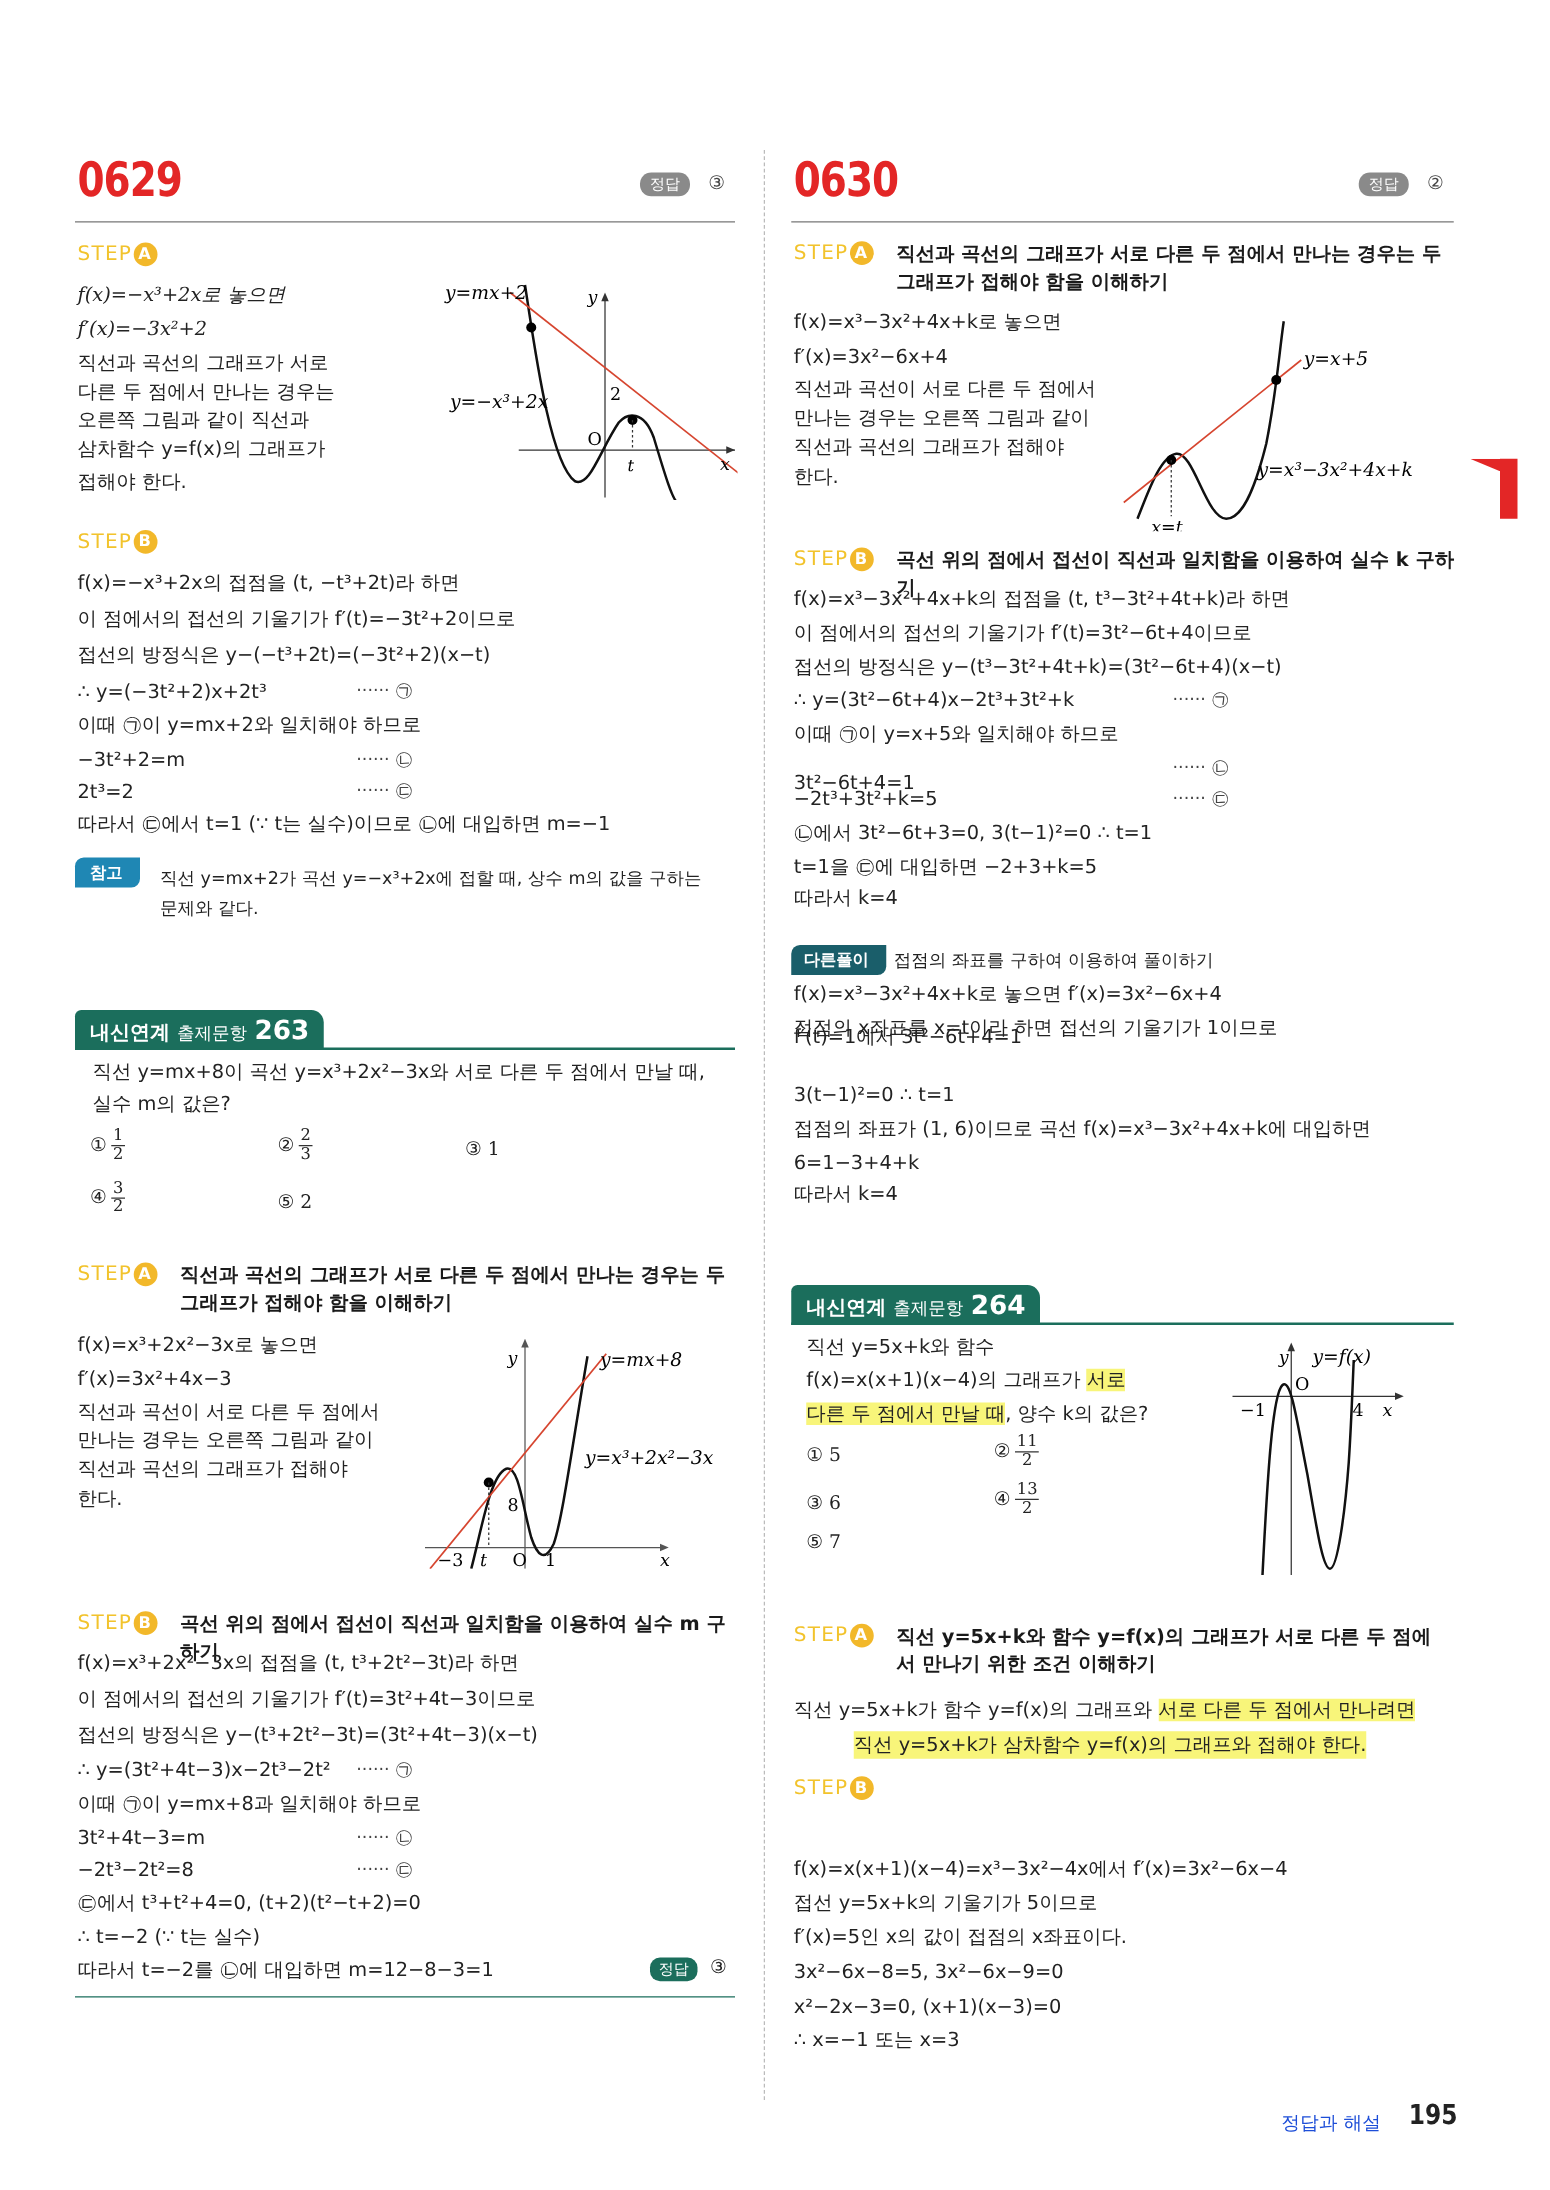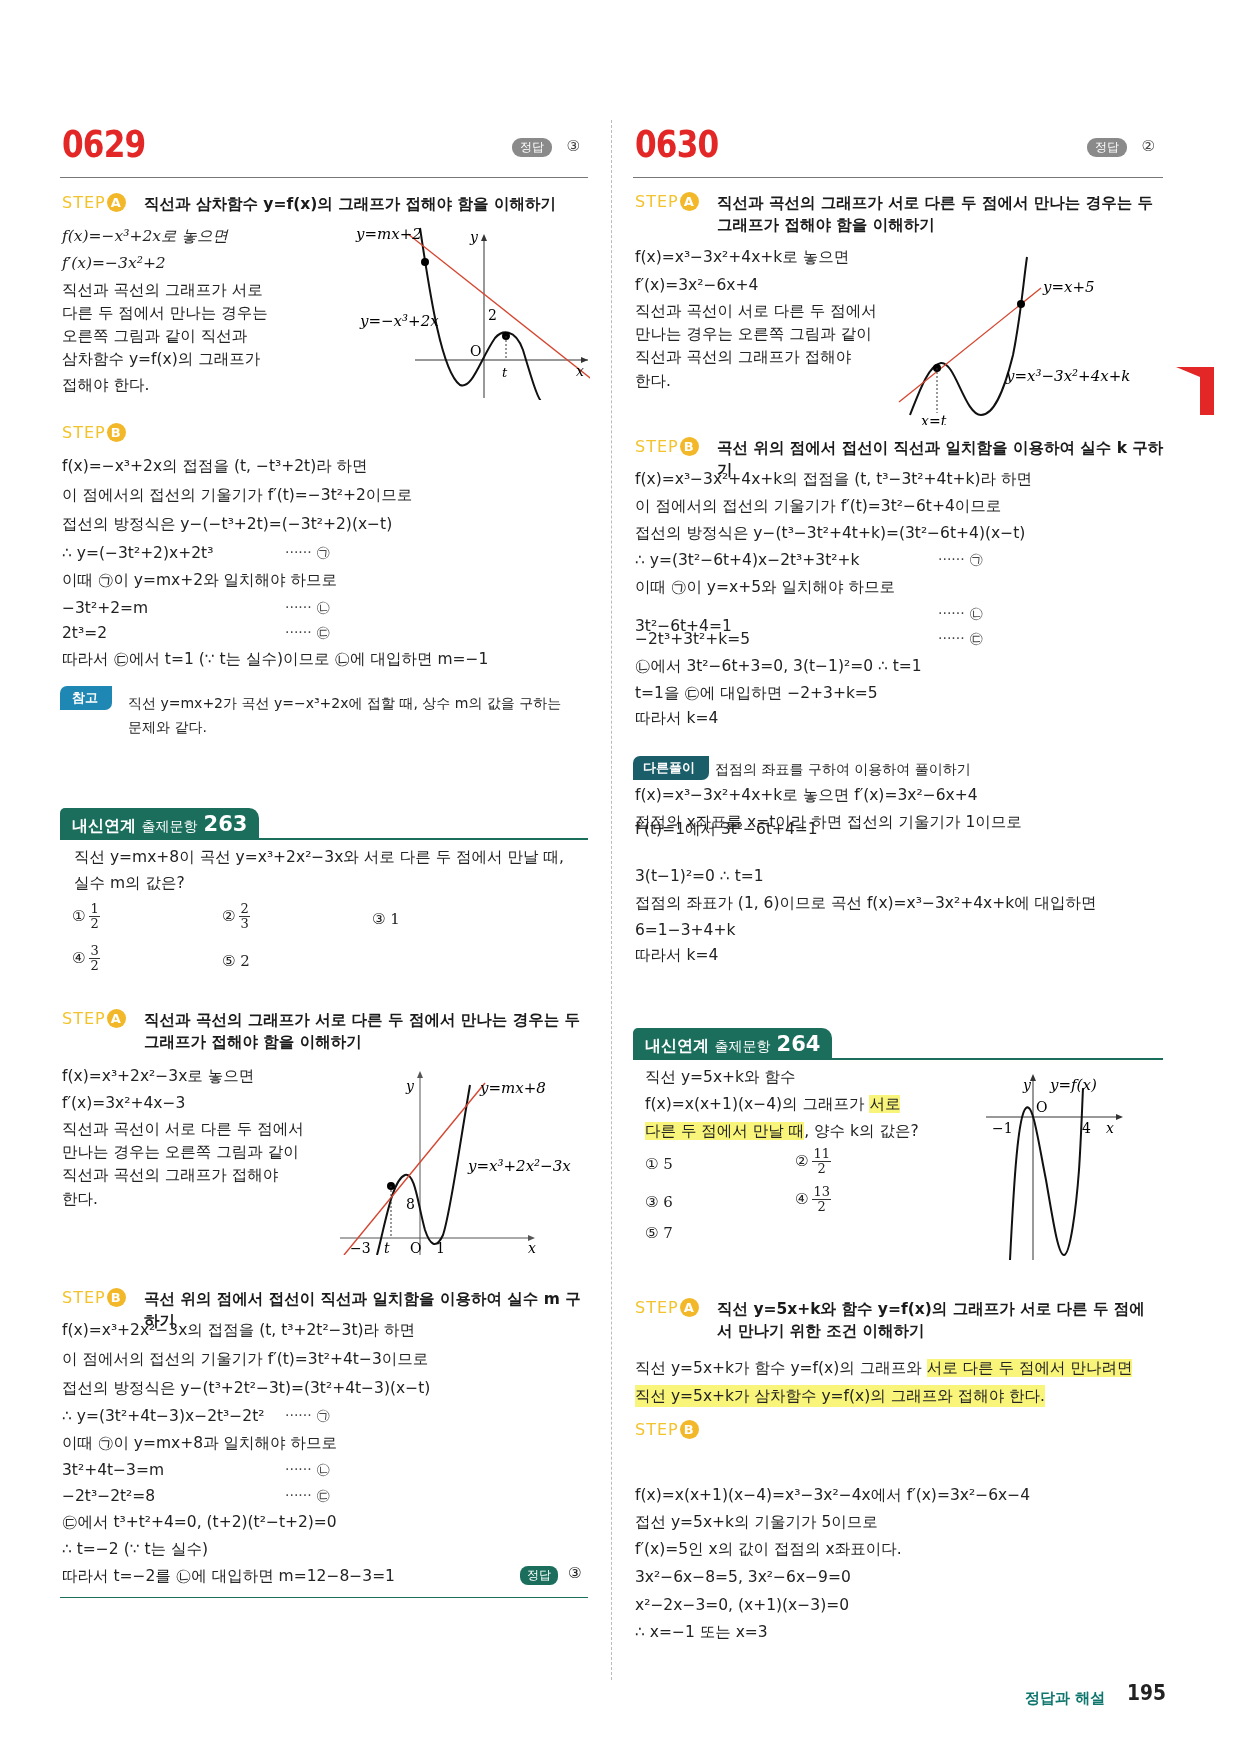--- a/index.html
+++ b/index.html
@@ -25,39 +25,38 @@
   .alt-tag { position: absolute; background: #1a5e6a; color: #fff; font-weight: bold; font-size: 13px; padding: 3px 14px 3px 10px; border-radius: 7px 0 7px 0; }
   .related { position: absolute; left: 0; width: 100%; height: 32px; border-bottom: 2px solid #1b6e5c; }
   .related-box { position: absolute; left: 0; top: 0; height: 32px; background: #1b6e5c; color: #fff; border-radius: 5px 10px 0 0; padding: 0 12px; font-weight: bold; font-size: 16px; line-height: 32px; white-space: nowrap; }
   .related-box .sub { font-weight: normal; font-size: 14px; margin-top: 20px; }
   .related-box .num { font-size: 21px; margin-left: 6px; }
   .choice { position: absolute; white-space: nowrap; font-size: 15px; }
   .frac { display: inline-block; vertical-align: middle; text-align: center; font-family: "DejaVu Serif", serif; font-size: 13px; line-height: 14px; margin-left: 4px; }
   .frac span { display: block; }
   .frac .top { border-bottom: 1px solid #333; padding: 0 1px; }
   svg text { font-family: "DejaVu Serif", "Liberation Serif", serif; font-style: italic; }
-  .footer-label { position: absolute; left: 1025px; top: 1689px; font-size: 15px; color: #0f766e; font-weight: bold; }
+  .footer-label { position: absolute; left: 1025px; top: 1689px; font-size: 15px; color: #1d4ed8; }
   .footer-page { position: absolute; left: 1127px; top: 1680px; font-size: 22px; font-weight: bold; color: #222; transform: scaleX(0.85); transform-origin: left; }
   .side-tab { position: absolute; left: 1200px; top: 367px; width: 14px; height: 48px; background: #e32626; }
   .side-tab:before { content: ""; position: absolute; left: -24px; top: 0; width: 24px; height: 10px; background: #e32626; clip-path: polygon(0 0, 100% 0, 100% 100%); }
 </style>
 </head>
 <body>
 
 <div class="col col-left">
 
   <div class="prob-head" style="top:118px;">
     <div class="prob-num">0629</div>
     <div class="ans-badge">정답</div>
     <div class="ans-val">③</div>
   </div>
 
   <div class="step" style="top:193px;height:24px;">
     <span class="step-tag"><span>STEP</span><span class="step-circ">A</span></span>
-    <span class="step-title">직선과 삼차함수 y=f(x)의 그래프가 접해야 함을 이해하기</span>
   </div>
   <div class="line math" style="top:225px;">f(x)=−x³+2x로 놓으면</div>
   <div class="line math" style="top:252px;">f′(x)=−3x²+2</div>
   <div class="line" style="top:279px;">직선과 곡선의 그래프가 서로</div>
   <div class="line" style="top:302px;">다른 두 점에서 만나는 경우는</div>
   <div class="line" style="top:325px;">오른쪽 그림과 같이 직선과</div>
   <div class="line" style="top:348px;">삼차함수 y=f(x)의 그래프가</div>
   <div class="line" style="top:374px;">접해야 한다.</div>
 
   <svg style="position:absolute;left:260px;top:220px;" width="270" height="180">
@@ -252,21 +251,21 @@
     <text x="14" y="73" font-size="14" style="font-style:normal">−1</text>
     <text x="104" y="73" font-size="14" style="font-style:normal">4</text>
     <text x="128" y="73" font-size="14">x</text>
   </svg>
 
   <div class="step" style="top:1298px;height:46px;">
     <span class="step-tag"><span>STEP</span><span class="step-circ">A</span></span>
     <span class="step-title"><span>직선 y=5x+k와 함수 y=f(x)의 그래프가 서로 다른 두 점에</span><br><span>서 만나기 위한 조건 이해하기</span></span>
   </div>
   <div class="line" style="top:1357px;"><span>직선 y=5x+k가 함수 y=f(x)의 그래프와 </span><span class="hl">서로 다른 두 점에서 만나려면</span></div>
-  <div class="line hl" style="top:1385px;">직선 y=5x+k가 삼차함수 y=f(x)의 그래프와 접해야 한다.</div>
+  <div class="line hl" style="top:1385px;margin-left:48px;">직선 y=5x+k가 삼차함수 y=f(x)의 그래프와 접해야 한다.</div>
 
   <div class="step" style="top:1420px;height:46px;">
     <span class="step-tag"><span>STEP</span><span class="step-circ">B</span></span>
   </div>
   <div class="line" style="top:1484px;">f(x)=x(x+1)(x−4)=x³−3x²−4x에서 f′(x)=3x²−6x−4</div>
   <div class="line" style="top:1511px;">접선 y=5x+k의 기울기가 5이므로</div>
   <div class="line" style="top:1538px;">f′(x)=5인 x의 값이 접점의 x좌표이다.</div>
   <div class="line" style="top:1566px;">3x²−6x−8=5, 3x²−6x−9=0</div>
   <div class="line" style="top:1594px;">x²−2x−3=0, (x+1)(x−3)=0</div>
   <div class="line" style="top:1621px;">∴ x=−1 또는 x=3</div>

